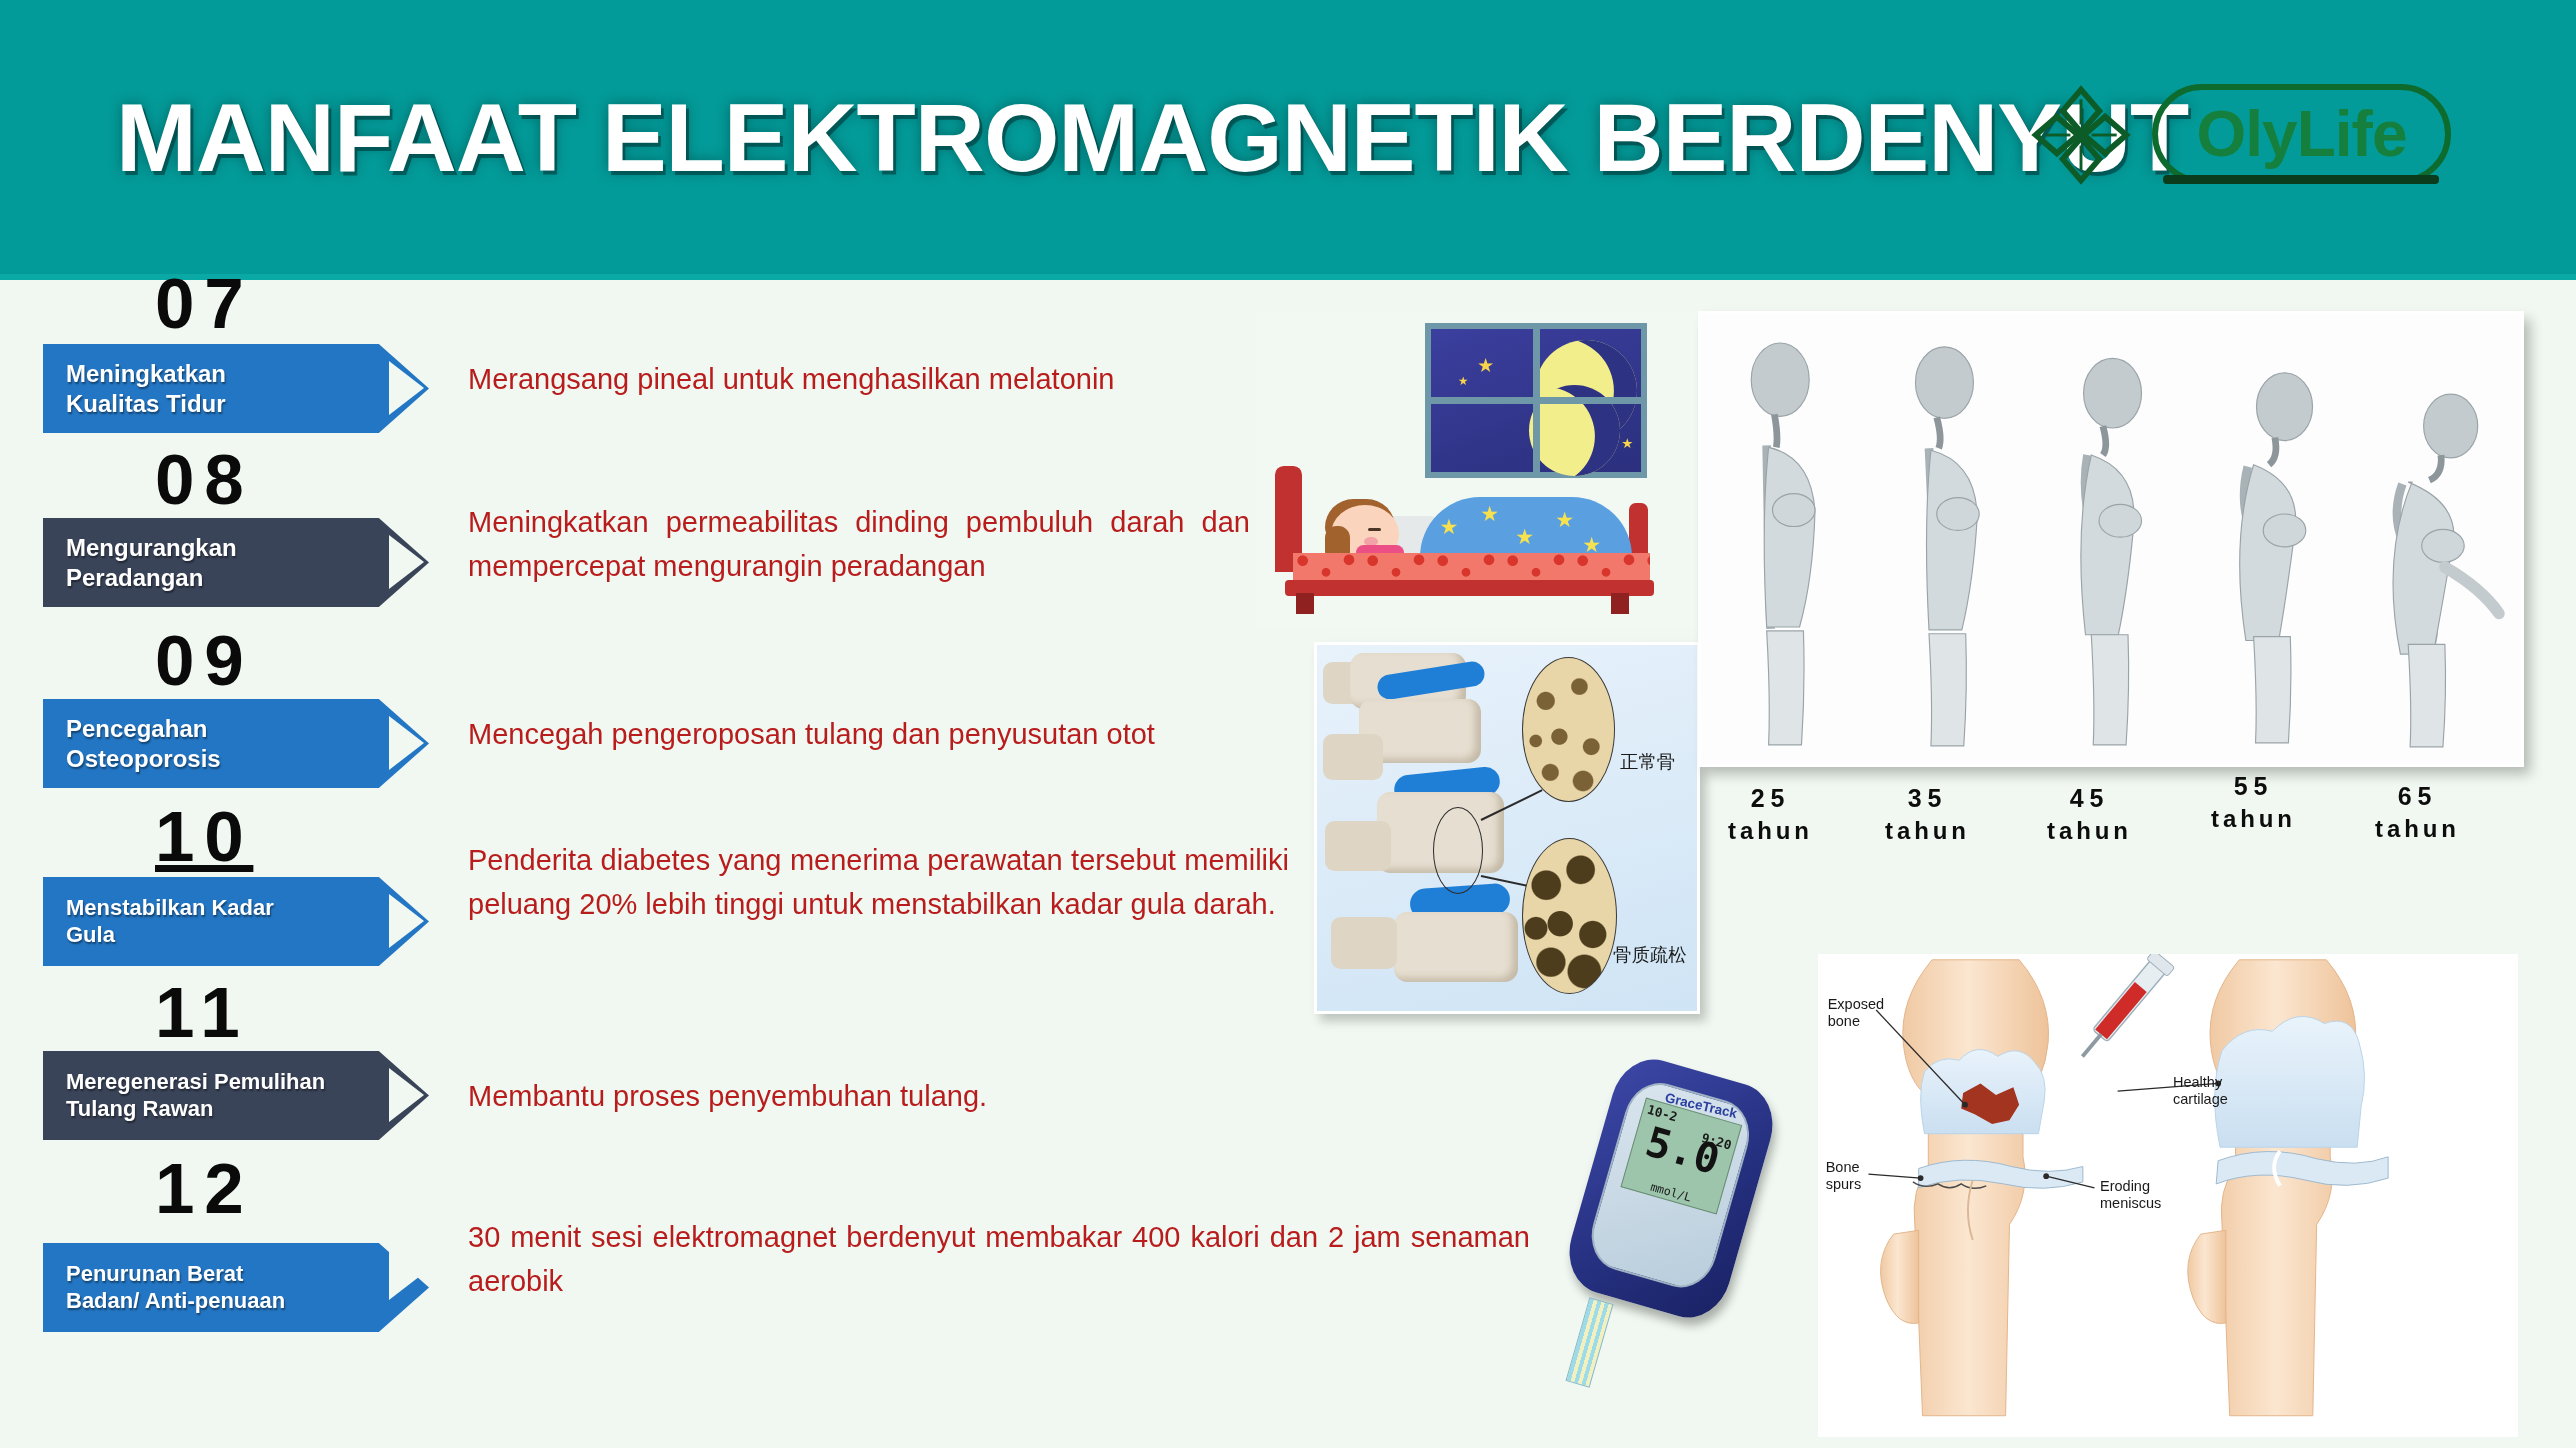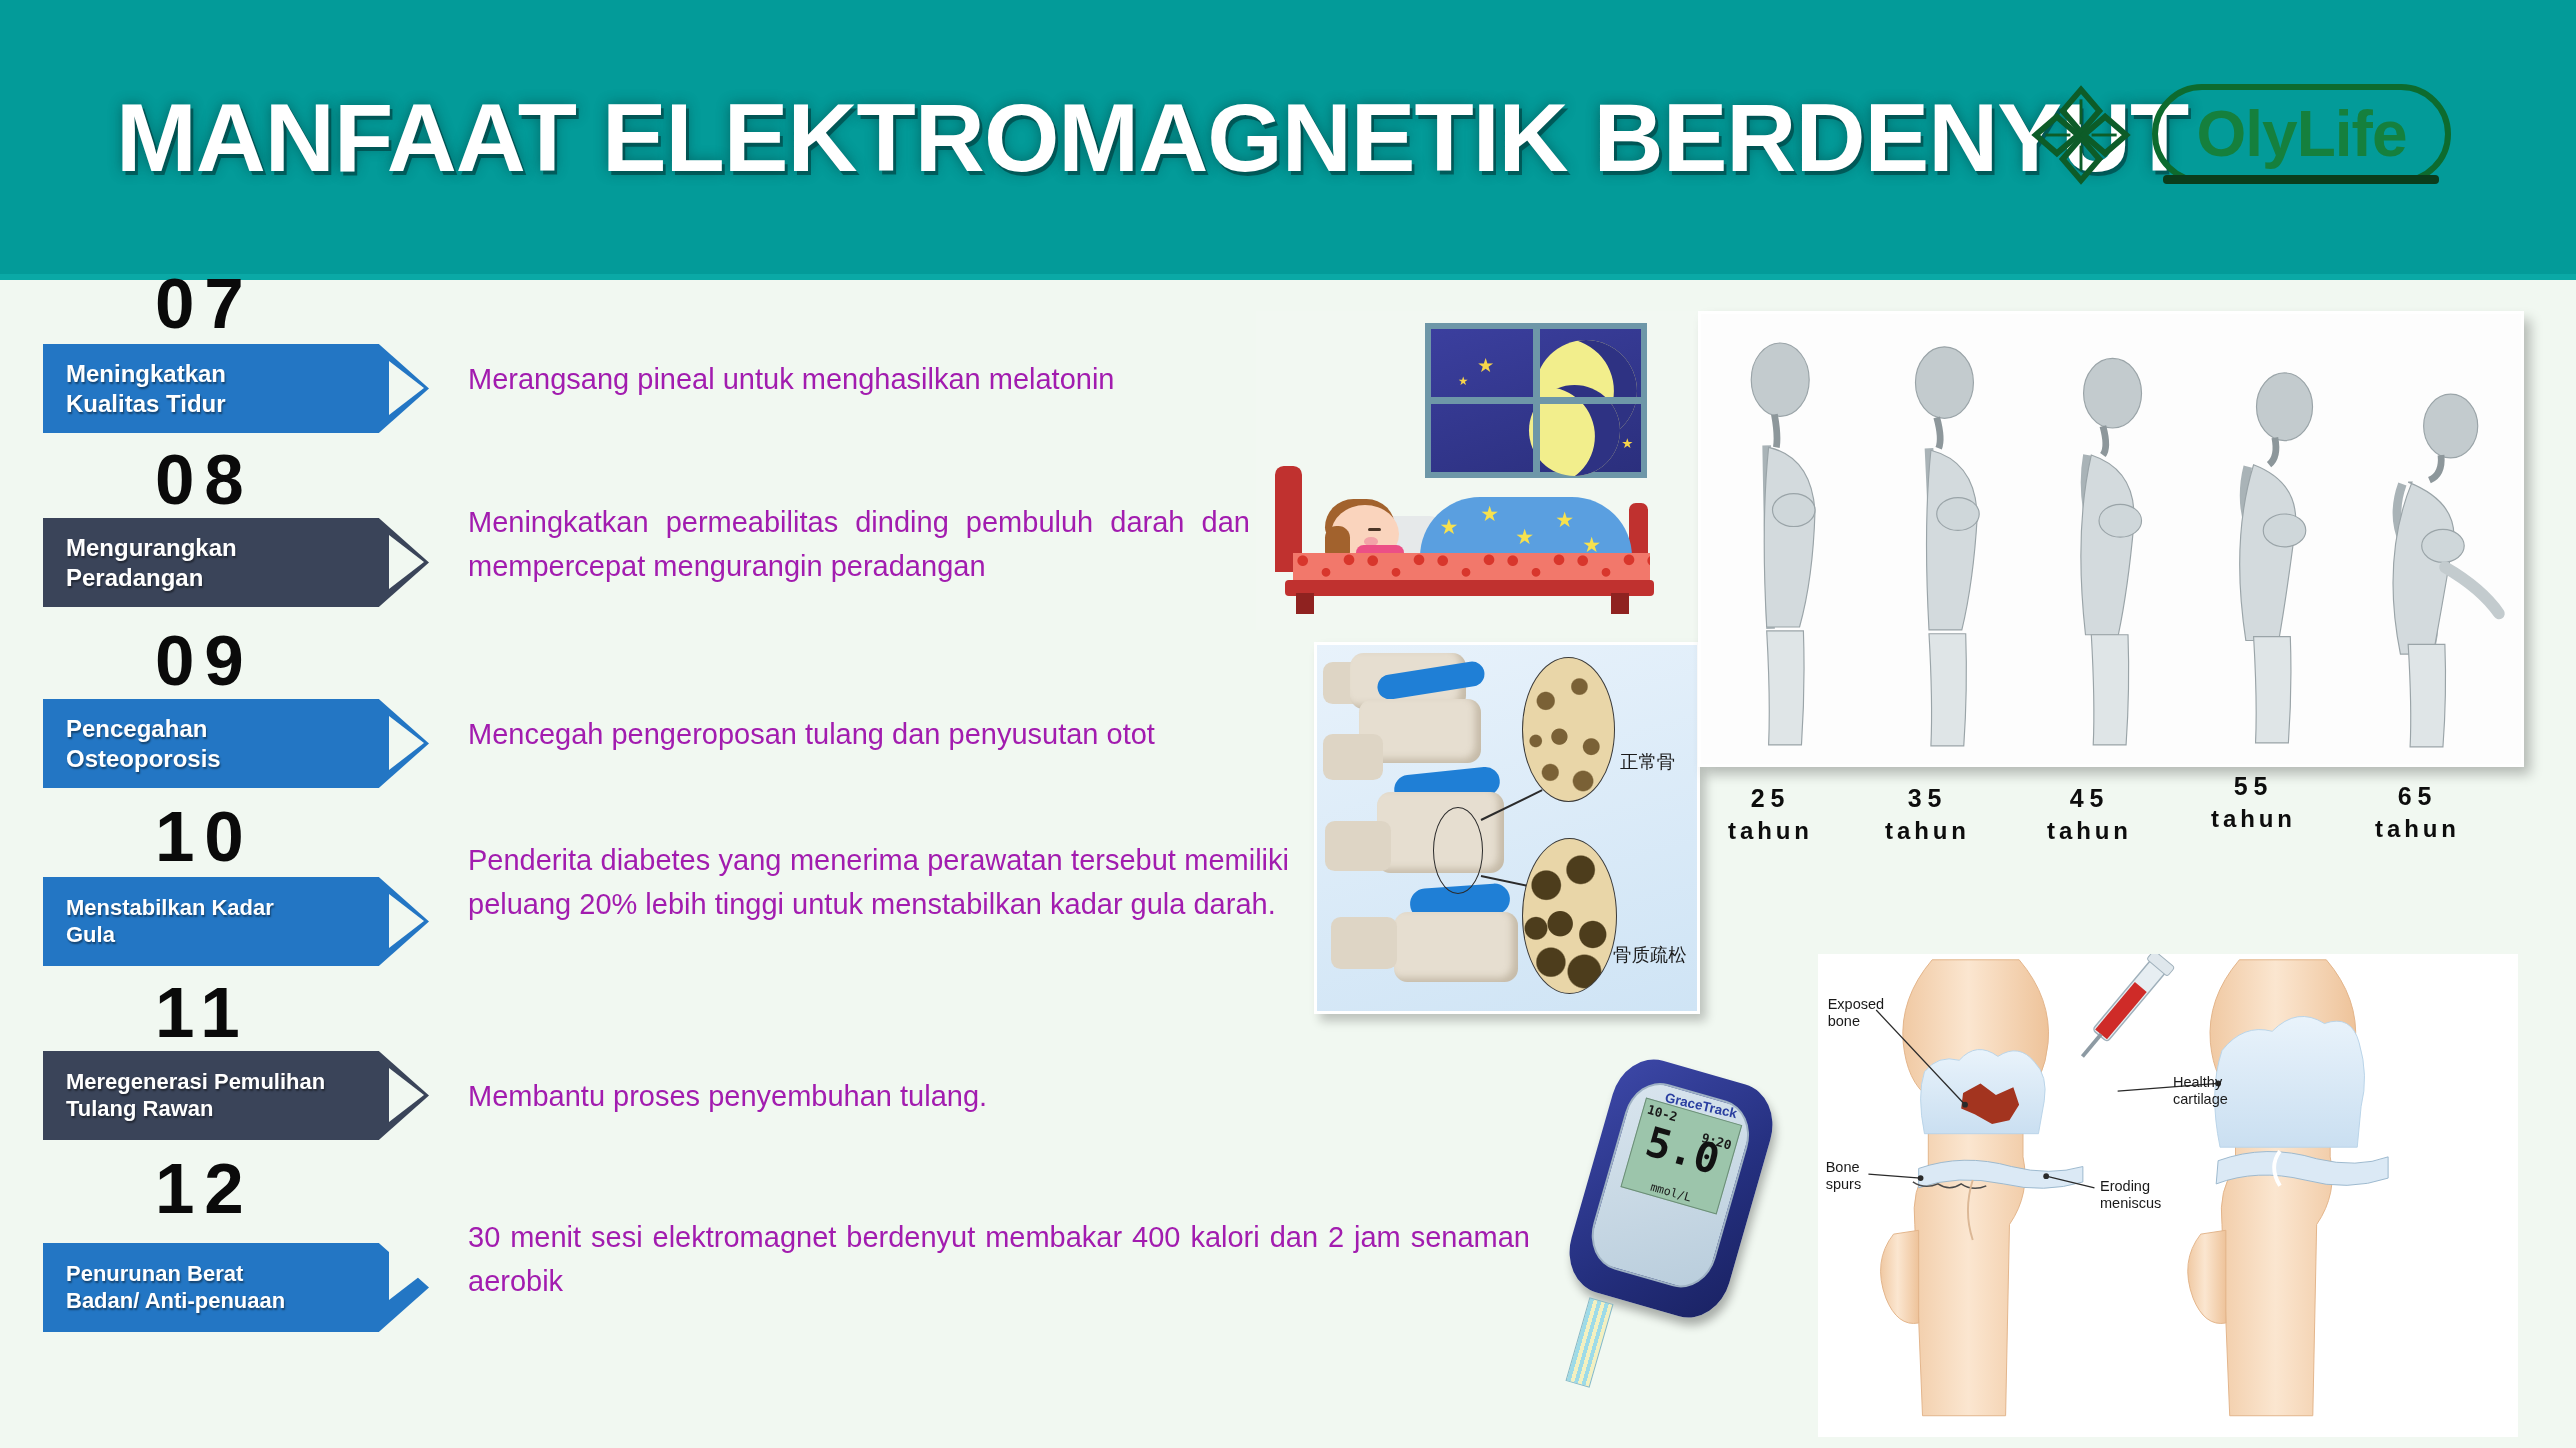--- a/index.html
+++ b/index.html
@@ -79,21 +79,21 @@
   .arrow-bar.narrow-text .lbl { font-size:22px; }
   .arrow-notch {
     position:absolute; left:389px;
     width:0; height:0;
     border-top:27px solid transparent;
     border-bottom:27px solid transparent;
     border-left:35px solid #f1f8f1;
   }
   .desc {
     position:absolute; left:468px;
-    font-size:29px; color:#a21caf; line-height:1.52;
+    font-size:29px; color:#b91c1c; line-height:1.52;
     font-family:"Liberation Sans", sans-serif;
     text-align:justify;
   }
   .desc.nowrapline { text-align:left; }
 
   
 
   
   #sleep-illustration {
     position:absolute; left:1256px; top:311px; width:444px; height:319px;
@@ -296,21 +296,21 @@
     <div class="num" style="top:-7.7px;">09</div>
     <div class="arrow-bar blue" style="top:66px;">
       <div class="lbl">Pencegahan</div>
       <div class="lbl">Osteoporosis</div>
     </div>
     <div class="arrow-notch" style="top:83px;"></div>
     <div class="desc nowrapline" style="top:79px; width:792px;">Mencegah pengeroposan tulang dan penyusutan otot</div>
   </div>
 
   <div class="benefit-row" style="top:533px;">
-    <div class="num" style="top:-9.7px;">10</div>
+    <div class="num" style="top:-9.7px;text-decoration:underline;">10</div>
     <div class="arrow-bar blue narrow-text" style="top:66px;">
       <div class="lbl">Menstabilkan Kadar</div>
       <div class="lbl">Gula</div>
     </div>
     <div class="arrow-notch" style="top:83px;"></div>
     <div class="desc" style="top:27px; width:821px;">Penderita diabetes yang menerima perawatan tersebut memiliki peluang 20% lebih tinggi untuk menstabilkan kadar gula darah.</div>
   </div>
 
   <div class="benefit-row" style="top:703px;">
     <div class="num" style="top:-3.9px;">11</div>

